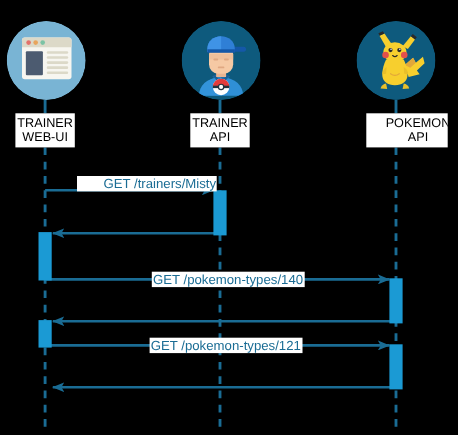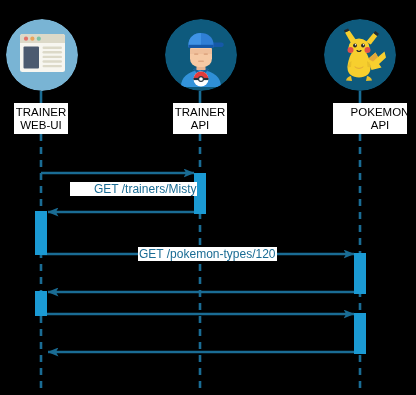--- a/index.html
+++ b/index.html
@@ -205,18 +205,19 @@
   <div class="participant-label" style="left:173px; top:103px; width:54px; height:31px;">
     <span>TRAINER</span>
     <span>API</span>
   </div>
 
   <div class="participant-label" style="left:333px; top:103px; width:54px; height:31px;padding-left:20px;">
     <span>POKEMON</span>
     <span>API</span>
   </div>
 
-  <div class="msg-label" style="left:70px; top:182px;padding-left:24px;">GET /trainers/Misty</div>
-
-  <div class="msg-label" style="left:138px; top:247px;">GET /pokemon-types/120</div>
-
+  <div class="msg-label" style="left:70px; top:160px;padding-left:24px;">GET /trainers/Misty</div>
+
+  <div class="msg-label" style="left:138px; top:247px;">GET /pokemon-types/140</div>
+
+  <div class="msg-label" style="left:136px; top:307px;">GET /pokemon-types/121</div>
 
 </div>
 
 </body></html>

